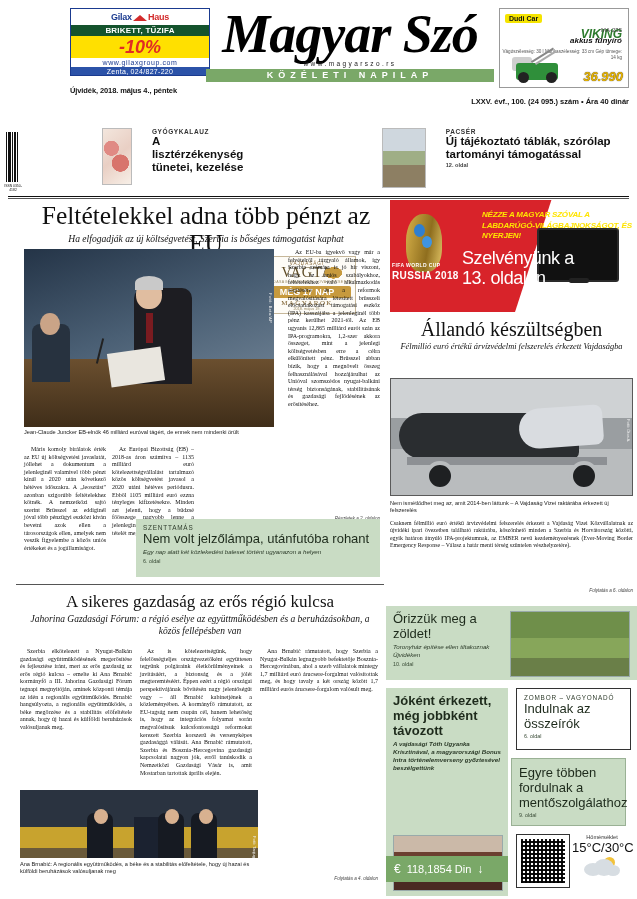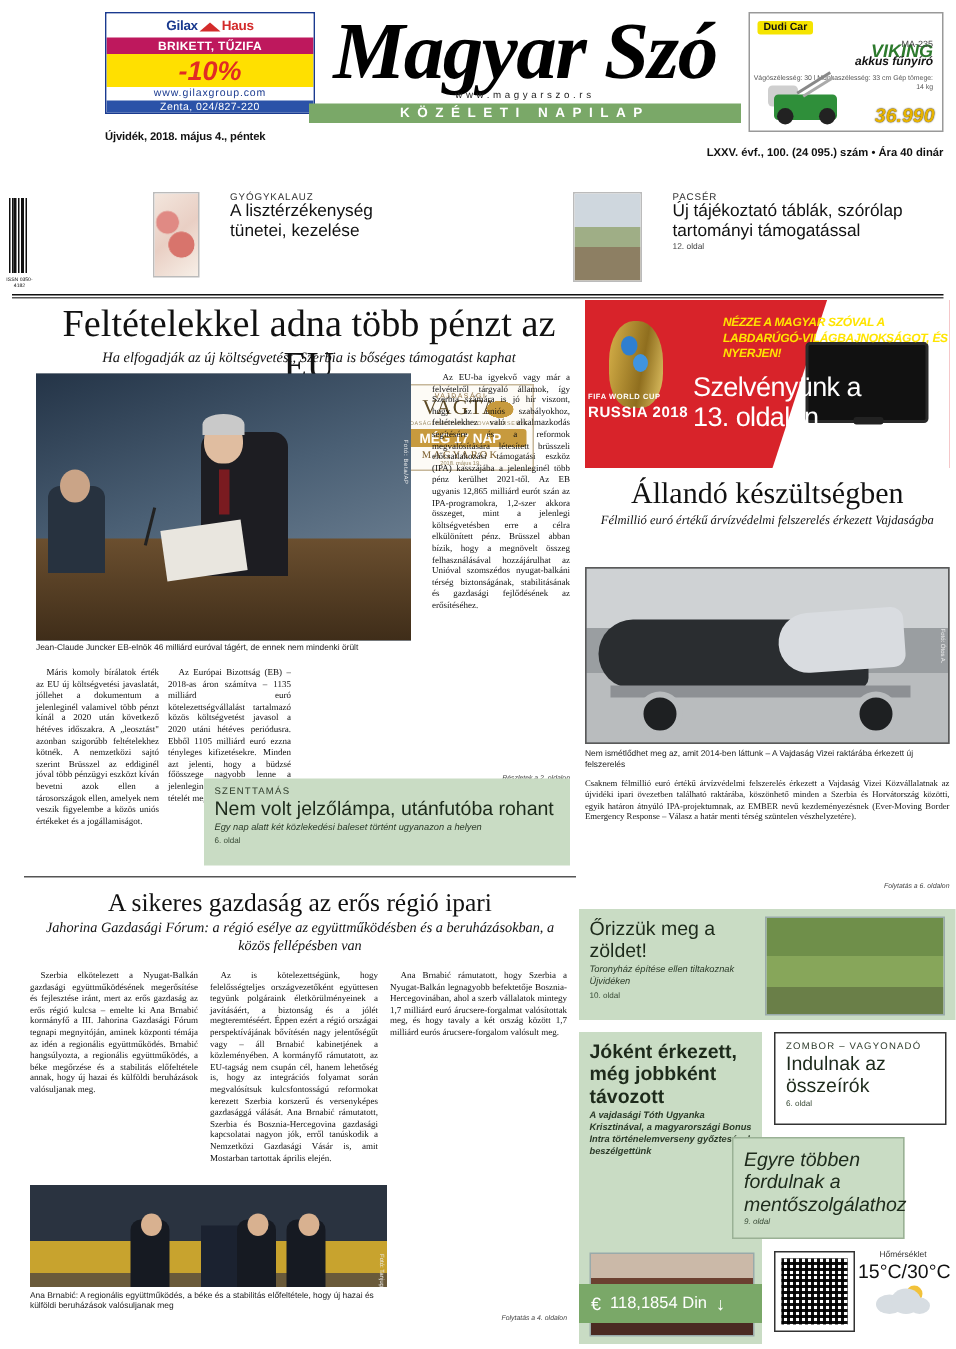--- a/index.html
+++ b/index.html
@@ -17,21 +17,21 @@
   .masthead{position:relative;height:118px;padding:6px 8px 0 8px;box-sizing:border-box;}
   .ad-gilax{
     position:absolute;left:42px;top:8px;width:138px;height:66px;
     border:1px solid #1a3a8f;background:#fff;overflow:hidden;
     font-family:"Liberation Sans",sans-serif;
   }
   .ad-gilax .g1{height:16px;background:#fff;display:flex;align-items:center;justify-content:center;}
   .ad-gilax .g1 b{font-size:9px;color:#1a3a8f;letter-spacing:-.2px;}
   .ad-gilax .g1 .hs{color:#d32b2b;}
   .ad-gilax .g1 .roof{display:inline-block;width:0;height:0;border-left:7px solid transparent;border-right:7px solid transparent;border-bottom:6px solid #d32b2b;margin:0 1px -1px 1px;}
-  .ad-gilax .g2{height:11px;background:#be185d;color:#fff;font-size:8px;font-weight:bold;text-align:center;line-height:11px;letter-spacing:.2px;}
+  .ad-gilax .g2{height:11px;background:#14532d;color:#fff;font-size:8px;font-weight:bold;text-align:center;line-height:11px;letter-spacing:.2px;}
   .ad-gilax .g3{height:22px;background:#ffe000;color:#e12b24;font-size:18px;font-weight:bold;text-align:center;line-height:22px;font-style:italic;}
   .ad-gilax .g4{height:9px;background:#fff;color:#1a3a8f;font-size:7px;text-align:center;line-height:9px;letter-spacing:.6px;}
   .ad-gilax .g5{height:9px;background:#2b52a8;color:#fff;font-size:7px;text-align:center;line-height:9px;letter-spacing:.3px;}
 
   .issue-line{position:absolute;left:42px;top:86px;font-size:7.5px;color:#111;font-weight:bold;letter-spacing:-.1px;}
 
   .logo-wrap{position:absolute;left:178px;top:6px;width:288px;text-align:center;}
   .logo{
     font-family:"Liberation Serif", serif;
     font-weight:bold;font-style:italic;
@@ -61,21 +61,21 @@
   .mower .handle2{position:absolute;left:26px;bottom:18px;width:24px;height:2px;background:#aaa;transform:rotate(-32deg);transform-origin:left bottom;}
   .mower .w1,.mower .w2{position:absolute;bottom:0;width:11px;height:11px;border-radius:50%;background:#222;}
   .mower .w1{left:8px;} .mower .w2{left:36px;}
 
   .barcode{position:absolute;left:6px;top:132px;width:12px;height:58px;}
   .barcode .b{position:absolute;top:0;width:1px;height:50px;background:#111;}
   .barcode .lbl{position:absolute;left:-4px;top:52px;font-size:3.4px;width:22px;text-align:center;}
 
   
   .teasers{position:absolute;top:126px;left:0;width:637px;height:72px;}
-  .teaser{position:absolute;display:flex;gap:20px;}
+  .teaser{position:absolute;display:flex;gap:20px;font-weight:bold;}
   .t-thumb{width:55px;height:55px;overflow:hidden;border:1px solid #bbb;}
   .t-kicker{font-size:6.5px;letter-spacing:.6px;color:#333;text-transform:uppercase;}
   .t-title{font-size:11.5px;line-height:13px;color:#111;}
   .t-page{font-size:5.6px;color:#444;margin-top:1px;}
 
   .meat{width:100%;height:100%;background:
      radial-gradient(circle at 30% 35%, #e08a84 0 18%, transparent 19%),
      radial-gradient(circle at 62% 62%, #d8746c 0 22%, transparent 23%),
      linear-gradient(140deg,#f3e6dd 0%,#e9cfc4 50%,#f7efe7 100%);}
   .street{width:100%;height:100%;background:
@@ -341,21 +341,21 @@
       <div class="w1"></div>
       <div class="w2"></div>
     <div class="credit">Fotó: Ótos A.</div>
   </div>
   <div class="r-cap">Nem ismétlődhet meg az, amit 2014-ben láttunk – A Vajdaság Vizei raktárába érkezett új felszerelés</div>
   <div class="r-body">Csaknem félmillió euró értékű árvízvédelmi felszerelés érkezett a Vajdaság Vizei Közvállalatnak az újvidéki ipari övezetben található raktárába, köszönhető minden a Szerbia és Horvátország közötti, egyik határon átnyúló IPA-projektumnak, az EMBER nevű kezdeményezésnek (Ever-Moving Border Emergency Response – Válasz a határ menti térség szüntelen vészhelyzetére).</div>
   <div class="r-cont">Folytatás a 6. oldalon</div>
 
   <div class="rule" style="top:584px;left:16px;width:368px;background:#555;"></div>
 
-  <div class="l2-head">A sikeres gazdaság az erős régió ipari</div>
+  <div class="l2-head">A sikeres gazdaság az erős régió kulcsa</div>
   <div class="l2-sub">Jahorina Gazdasági Fórum: a régió esélye az együttműködésben és a beruházásokban, a közös fellépésben van</div>
 
   <div class="col" style="left:20px;top:648px;width:112px;height:210px;">
     <p>Szerbia elkötelezett a Nyugat-Balkán gazdasági együttműködésének megerősítése és fejlesztése iránt, mert az erős gazdaság az erős régió kulcsa – emelte ki Ana Brnabić kormányfő a III. Jahorina Gazdasági Fórum tegnapi megnyitóján, aminek központi témája az idén a regionális együttműködés. Brnabić hangsúlyozta, a regionális együttműködés, a béke megőrzése és a stabilitás előfeltétele annak, hogy új hazai és külföldi beruházások valósuljanak meg.</p>
   </div>
   <div class="col" style="left:140px;top:648px;width:112px;height:210px;">
     <p>Az is kötelezettségünk, hogy felelősségteljes országvezetőként együttesen tegyünk polgáraink életkörülményeinek a javításáért, a biztonság és a jólét megteremtéséért. Éppen ezért a régió országai perspektívájának bővítésén nagy jelentőségűt vagy – áll Brnabić kabinetjének a közleményében. A kormányfő rámutatott, az EU-tagság nem csupán cél, hanem lehetőség is, hogy az integrációs folyamat során megvalósítsuk kulcsfontosságú reformokat kerezett Szerbia korszerű és versenyképes gazdasággá válását. Ana Brnabić rámutatott, Szerbia és Bosznia-Hercegovina gazdasági kapcsolatai nagyon jók, erről tanúskodik a Nemzetközi Gazdasági Vásár is, amit Mostarban tartottak április elején.</p>
   </div>
   <div class="col" style="left:260px;top:648px;width:118px;height:222px;">
     <p>Ana Brnabić rámutatott, hogy Szerbia a Nyugat-Balkán legnagyobb befektetője Bosznia-Hercegovinában, ahol a szerb vállalatok mintegy 1,7 milliárd euró árucsere-forgalmat valósítottak meg, és hogy tavaly a két ország között 1,7 milliárd eurós árucsere-forgalom valósult meg.</p>
@@ -391,21 +391,21 @@
         <div class="portrait"></div>
       </div>
   </div>
 
   <div class="whitebox" style="position:absolute;left:516px;top:688px;width:115px;height:62px;padding:5px 7px;box-sizing:border-box;">
     <div class="gb-kicker">ZOMBOR – VAGYONADÓ</div>
     <div class="gb-title">Indulnak az összeírók</div>
     <div class="gb-page">6. oldal</div>
   </div>
 
-  <div class="greenbox" style="position:absolute;left:488px;top:758px;width:115px;height:68px;padding:6px 7px;box-sizing:border-box;border:1px solid #9ab195;font-style:italic;">
+  <div class="greenbox" style="position:absolute;left:511px;top:758px;width:115px;height:68px;padding:6px 7px;box-sizing:border-box;border:1px solid #9ab195;">
     <div class="gb-title">Egyre többen fordulnak a mentőszolgálathoz</div>
     <div class="gb-page">9. oldal</div>
   </div>
 
   <div class="eurobar" style="position:absolute;left:386px;top:856px;width:122px;height:26px;">
     <span>€</span>
     <span style="font-size:11px">118,1854 Din</span>
     <span>↓</span>
   </div>
 

